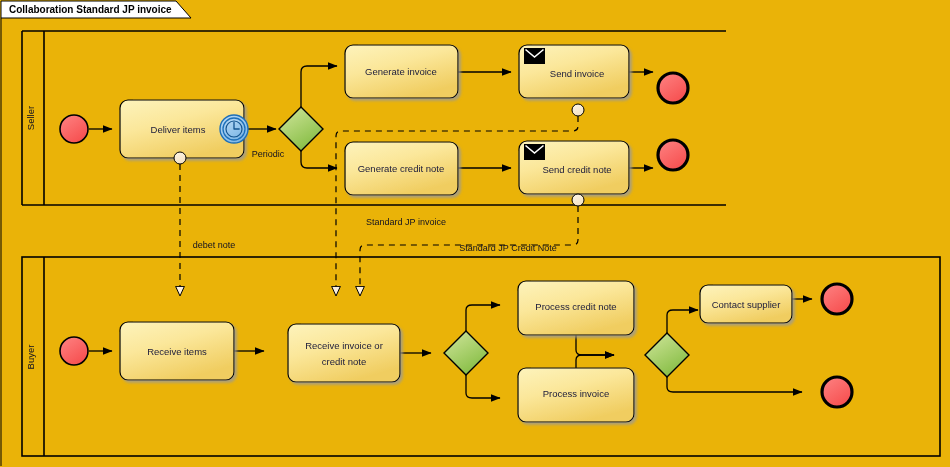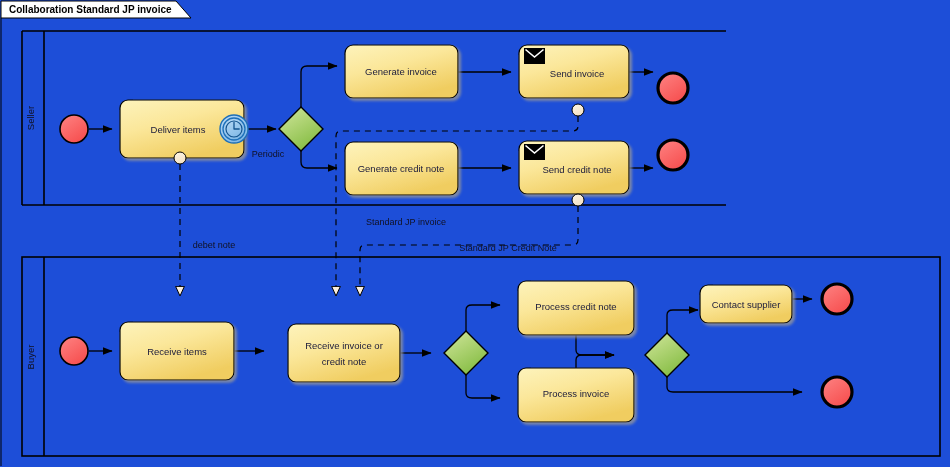--- a/index.html
+++ b/index.html
@@ -4,21 +4,21 @@
 <style>
   html,body{margin:0;padding:0;background:#ffffff;}
   body{
     font-family:"Liberation Sans", sans-serif;
     -webkit-font-smoothing:antialiased;
   }
   #stage{
     position:relative;
     width:950px;
     height:467px;
-    background:#1d4ed8;
+    background:#eab308;
     overflow:hidden;
   }
   svg{display:block;}
   .dg-label{
     font-family:"Liberation Sans", sans-serif;
     font-size:9.5px;
     fill:#1a1a3a;
     text-anchor:middle;
     dominant-baseline:middle;
   }

